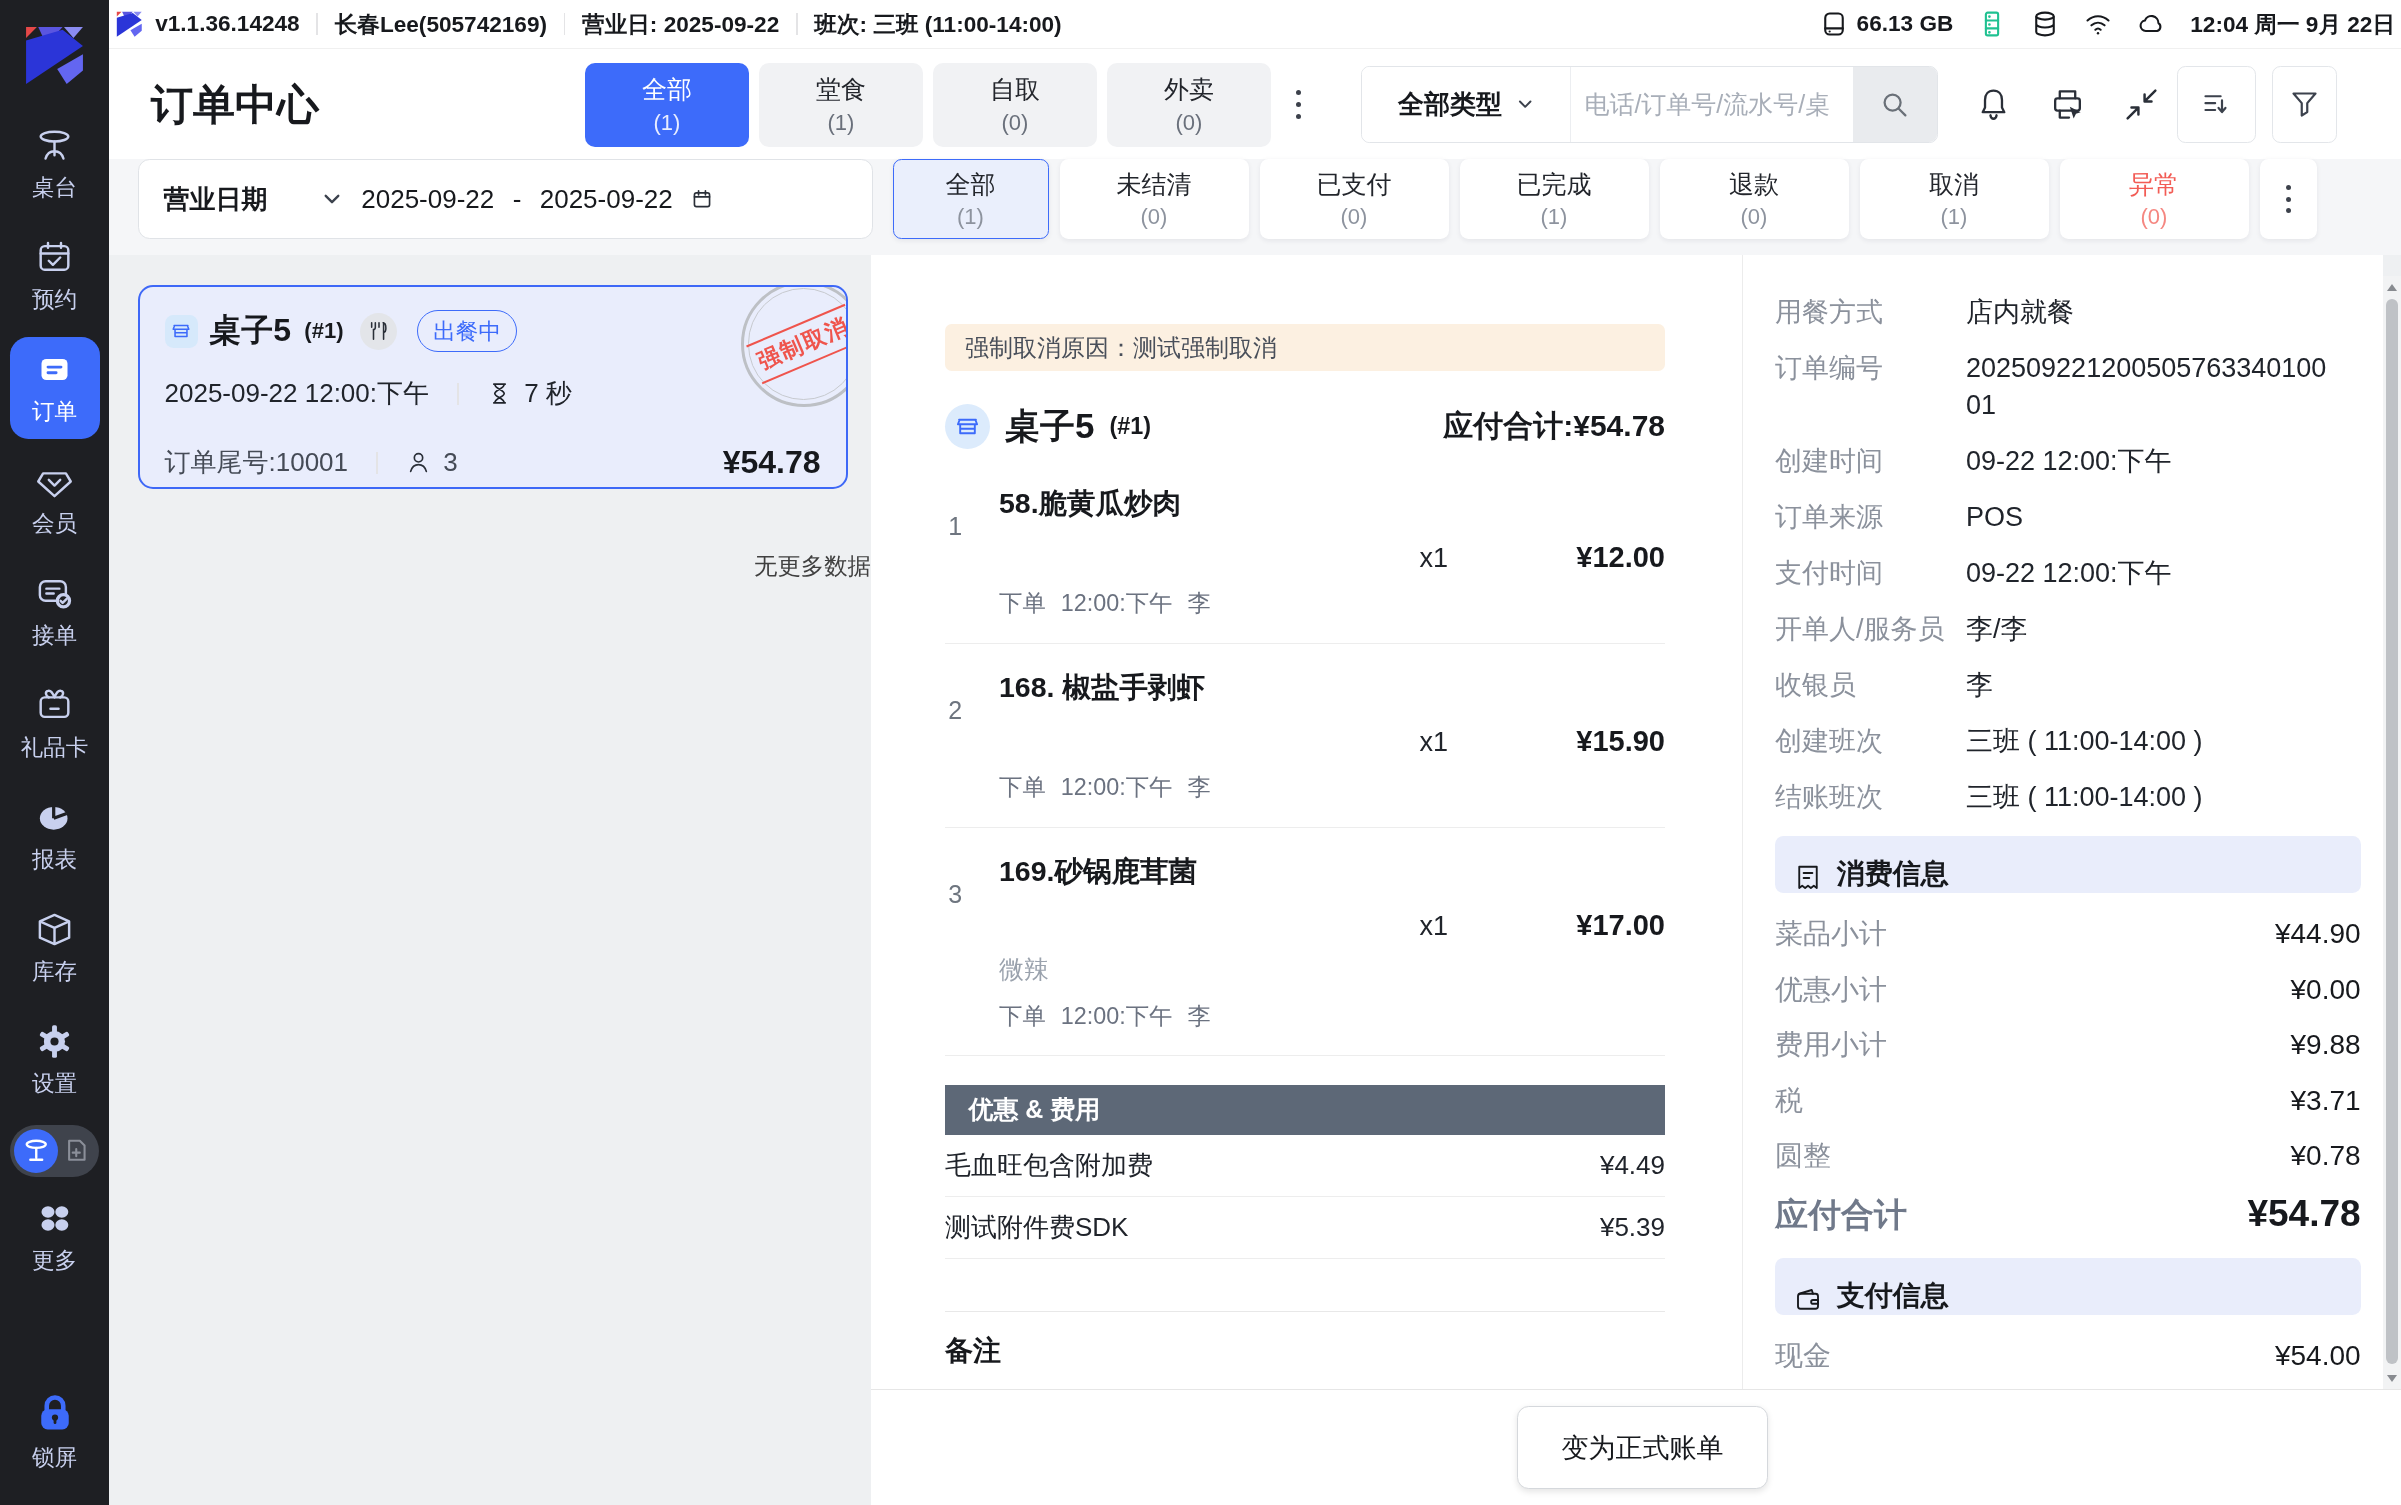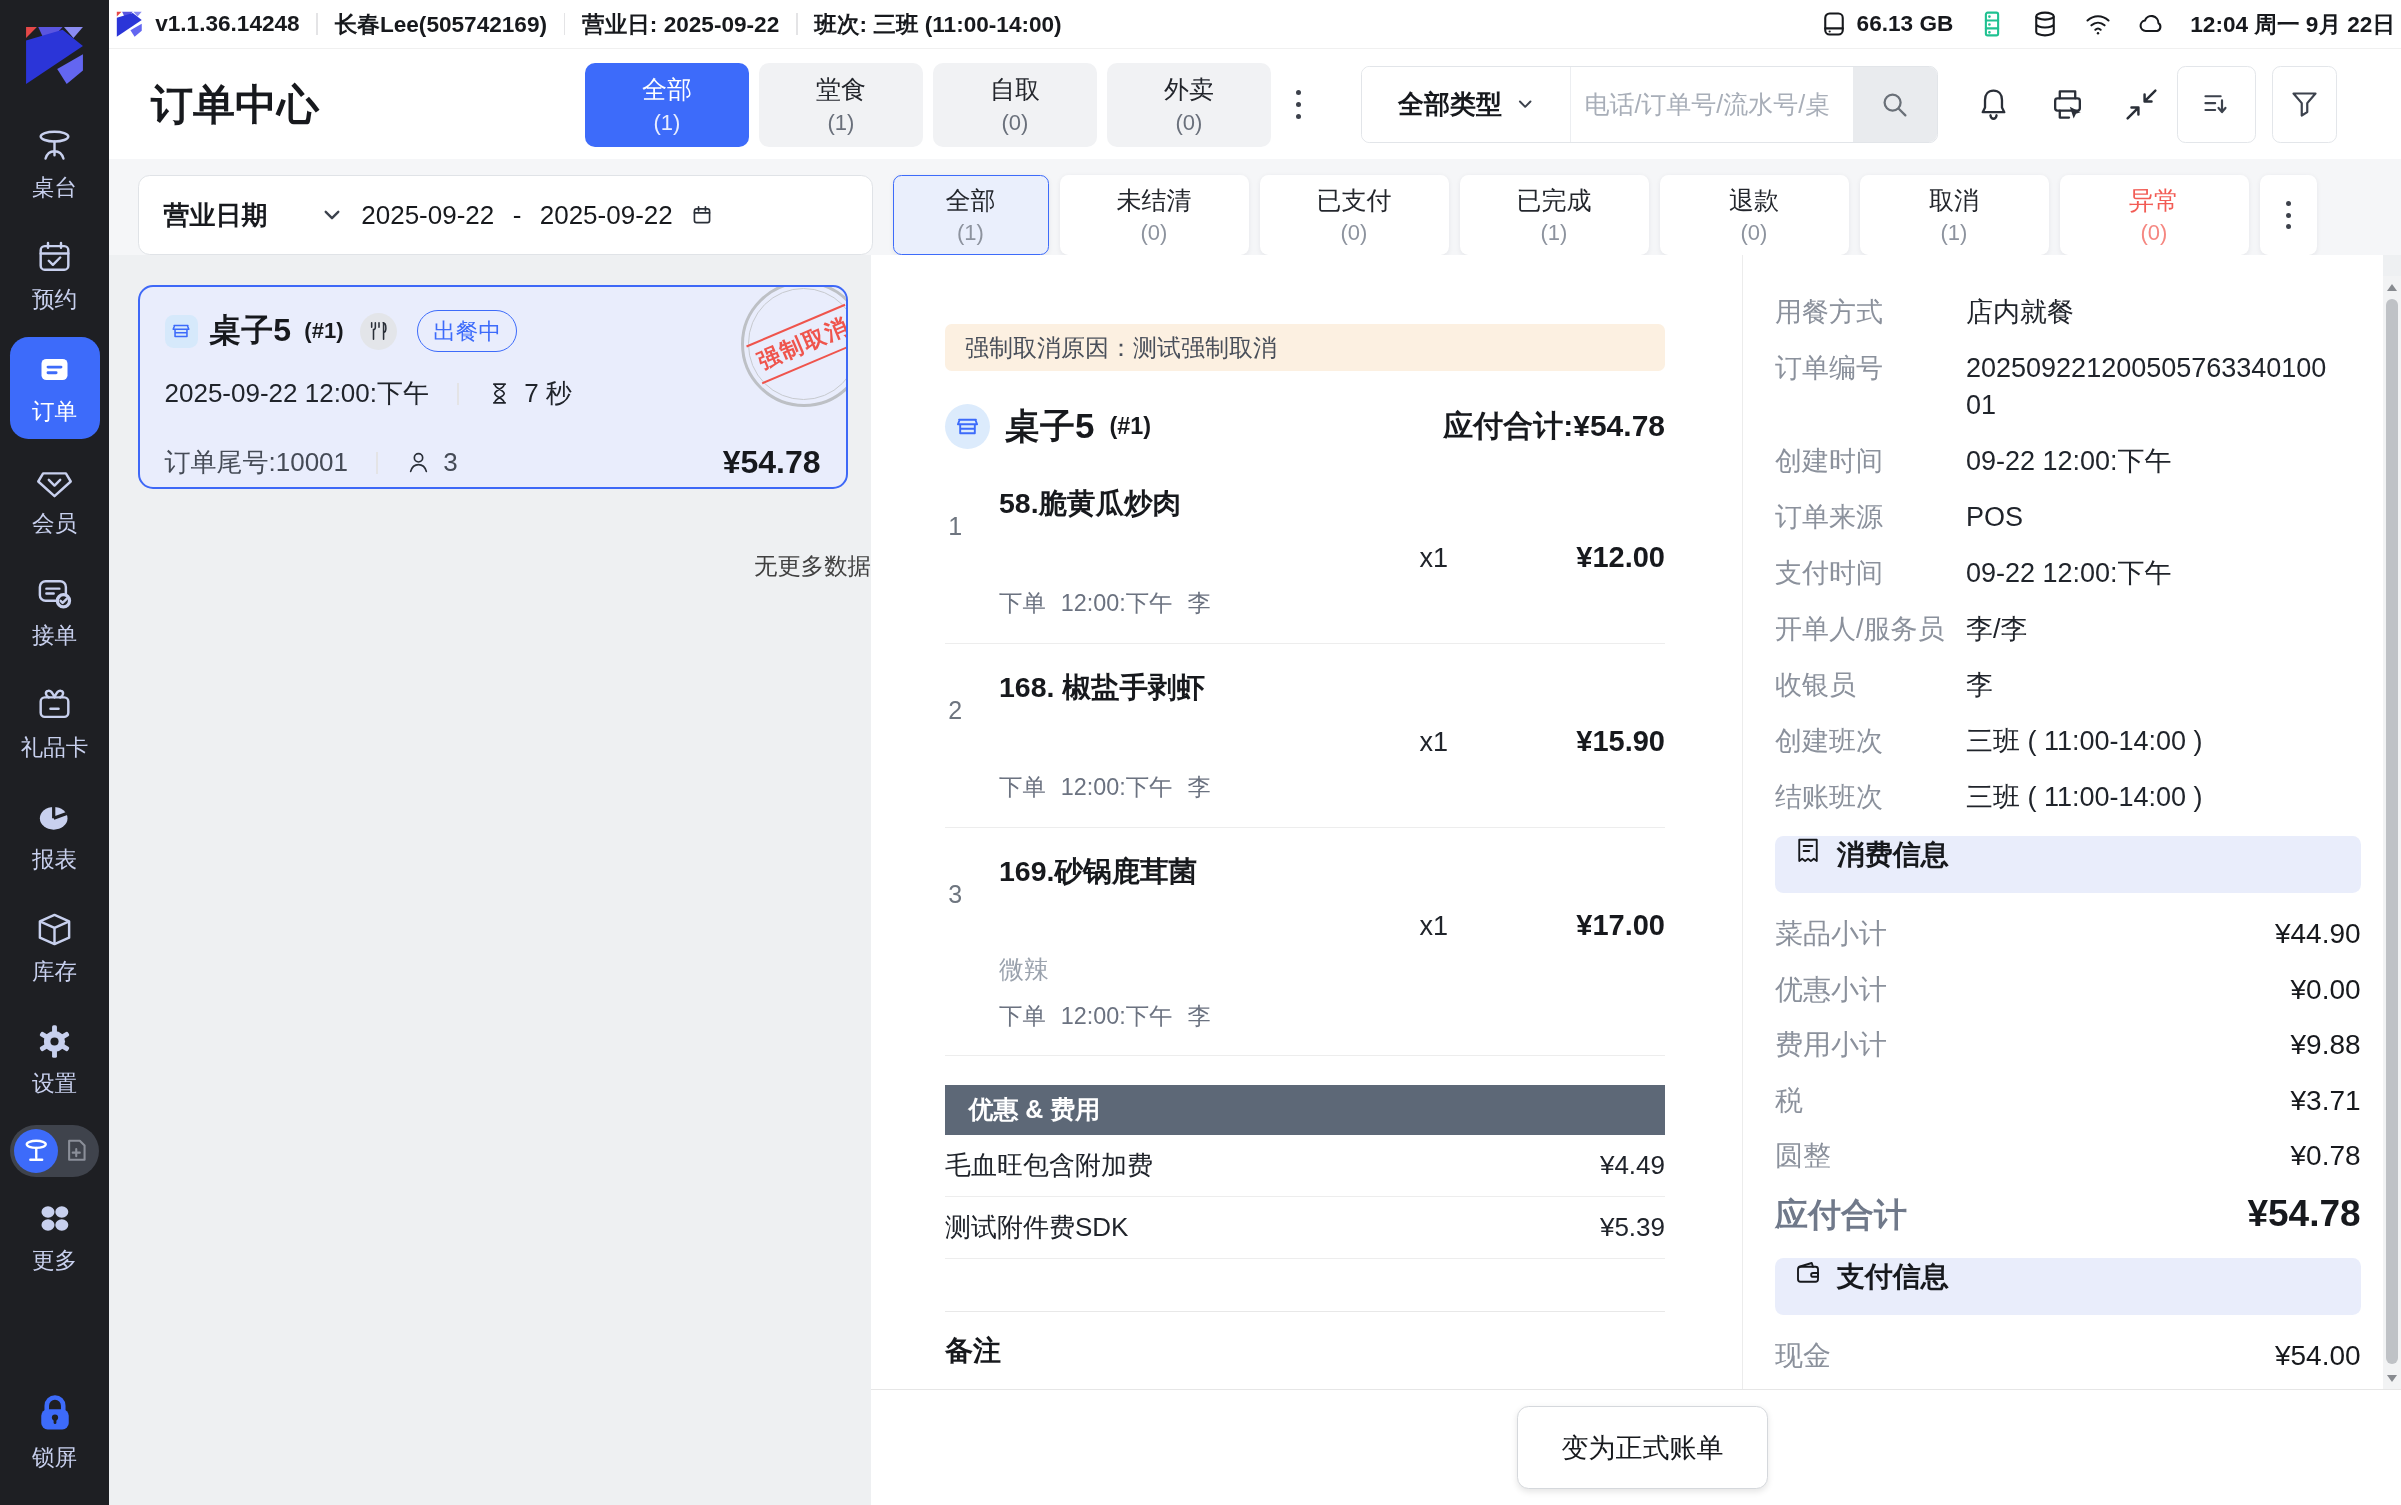--- a/index.html
+++ b/index.html
@@ -47,21 +47,21 @@
   .search-input::placeholder{color:#a8aeb8;}
   .search-btn{width:84px;background:#e9ebee;display:flex;align-items:center;justify-content:center;border:none;cursor:pointer;}
   .search-btn svg{width:32px;height:32px;}
   .hicon{margin-left:37px;cursor:pointer;flex:none;}
   .hicon svg{width:37px;height:37px;}
   .box-btn{width:79px;height:77px;border:1.7px solid #e3e6ea;border-radius:8.4px;display:flex;align-items:center;justify-content:center;margin-left:16.7px;cursor:pointer;flex:none;background:#fff;}
   .box-btn svg{width:33px;height:33px;}
   .box-btn.narrow{width:65px;}
 
   
-  .filterbar{position:absolute;left:109px;top:159px;right:0;height:96px;background:#f5f6f8;display:flex;align-items:flex-end;padding:0 28.5px;}
+  .filterbar{position:absolute;left:109px;top:159px;right:0;height:96px;background:#f5f6f8;display:flex;align-items:flex-start;padding:0 28.5px;}
   .date-box{width:735px;height:80px;background:#fff;border:1.7px solid #e0e3e7;border-radius:11.7px;display:flex;align-items:center;padding:0 25px;font-size:26px;gap:18.4px;flex:none;cursor:pointer;}
   .date-box .lbl{font-weight:700;margin-right:35px;}
   .date-box svg{width:22px;height:22px;}
   .st-tabs{display:flex;gap:11px;margin-left:20px;}
   .st-tab{width:189px;height:80px;background:#fff;border-radius:8.4px;box-shadow:0 1.7px 5px rgba(25,35,60,.07);display:flex;flex-direction:column;align-items:center;justify-content:center;font-size:25px;color:#23262c;cursor:pointer;}
   .st-tab .cnt{font-size:22px;color:#8d939e;margin-top:3.3px;}
   .st-tab.first{width:156px;}
   .st-tab.selected{background:#eaeffc;border:1.7px solid #3d6bfa;}
   .st-tab.alert{color:#f25c55;}
   .st-tab.alert .cnt{color:#f58781;}
@@ -110,21 +110,21 @@
   .fees-head{height:50px;background:#5d6877;color:#fff;font-size:25px;font-weight:700;display:flex;align-items:center;padding:0 23.4px;}
   .fee-row{height:62px;display:flex;align-items:center;border-bottom:0.8px solid #ededed;font-size:26px;color:#20242b;}
   .fee-name{flex:1;}
   .remark{position:absolute;left:74px;right:77px;bottom:0;height:78px;border-top:0.8px solid #e8e8e8;padding-top:20px;font-size:28px;font-weight:700;color:#17191d;}
 
   
   .right-col{position:absolute;left:1742px;top:255px;right:18.4px;bottom:116px;background:#fff;border-left:0.8px solid #ececec;padding:39px 22px 0 32px;overflow:hidden;}
   .info-row{display:flex;font-size:27px;line-height:37px;margin-bottom:19px;}
   .info-label{width:191px;color:#8b919c;flex:none;}
   .info-value{color:#20242b;width:368px;word-break:break-all;}
-  .sec-pill{height:57px;background:#e9edfb;border-radius:8.4px;display:flex;align-items:flex-start;gap:13.4px;padding:0 18.4px;font-size:28px;font-weight:700;margin:20px 0 22px;}
+  .sec-pill{height:57px;background:#e9edfb;border-radius:8.4px;display:flex;align-items:flex-end;gap:13.4px;padding:0 18.4px;font-size:28px;font-weight:700;margin:20px 0 22px;}
   .sec-pill svg{width:30px;height:30px;}
   .sum-row{display:flex;align-items:baseline;font-size:28px;margin-bottom:17.6px;}
   .sum-label{color:#8b919c;}
   .sum-val{margin-left:auto;color:#17191d;}
   .payable-row{display:flex;align-items:baseline;margin:5px 0 8.4px;}
   .payable-label{font-size:33px;font-weight:700;color:#70798a;}
   .payable-val{margin-left:auto;font-size:37px;font-weight:700;color:#17191d;}
 
   
   .bottom-bar{position:absolute;left:871px;right:0;bottom:0;height:116px;background:#fff;border-top:0.8px solid #e6e6e6;display:flex;align-items:center;}

